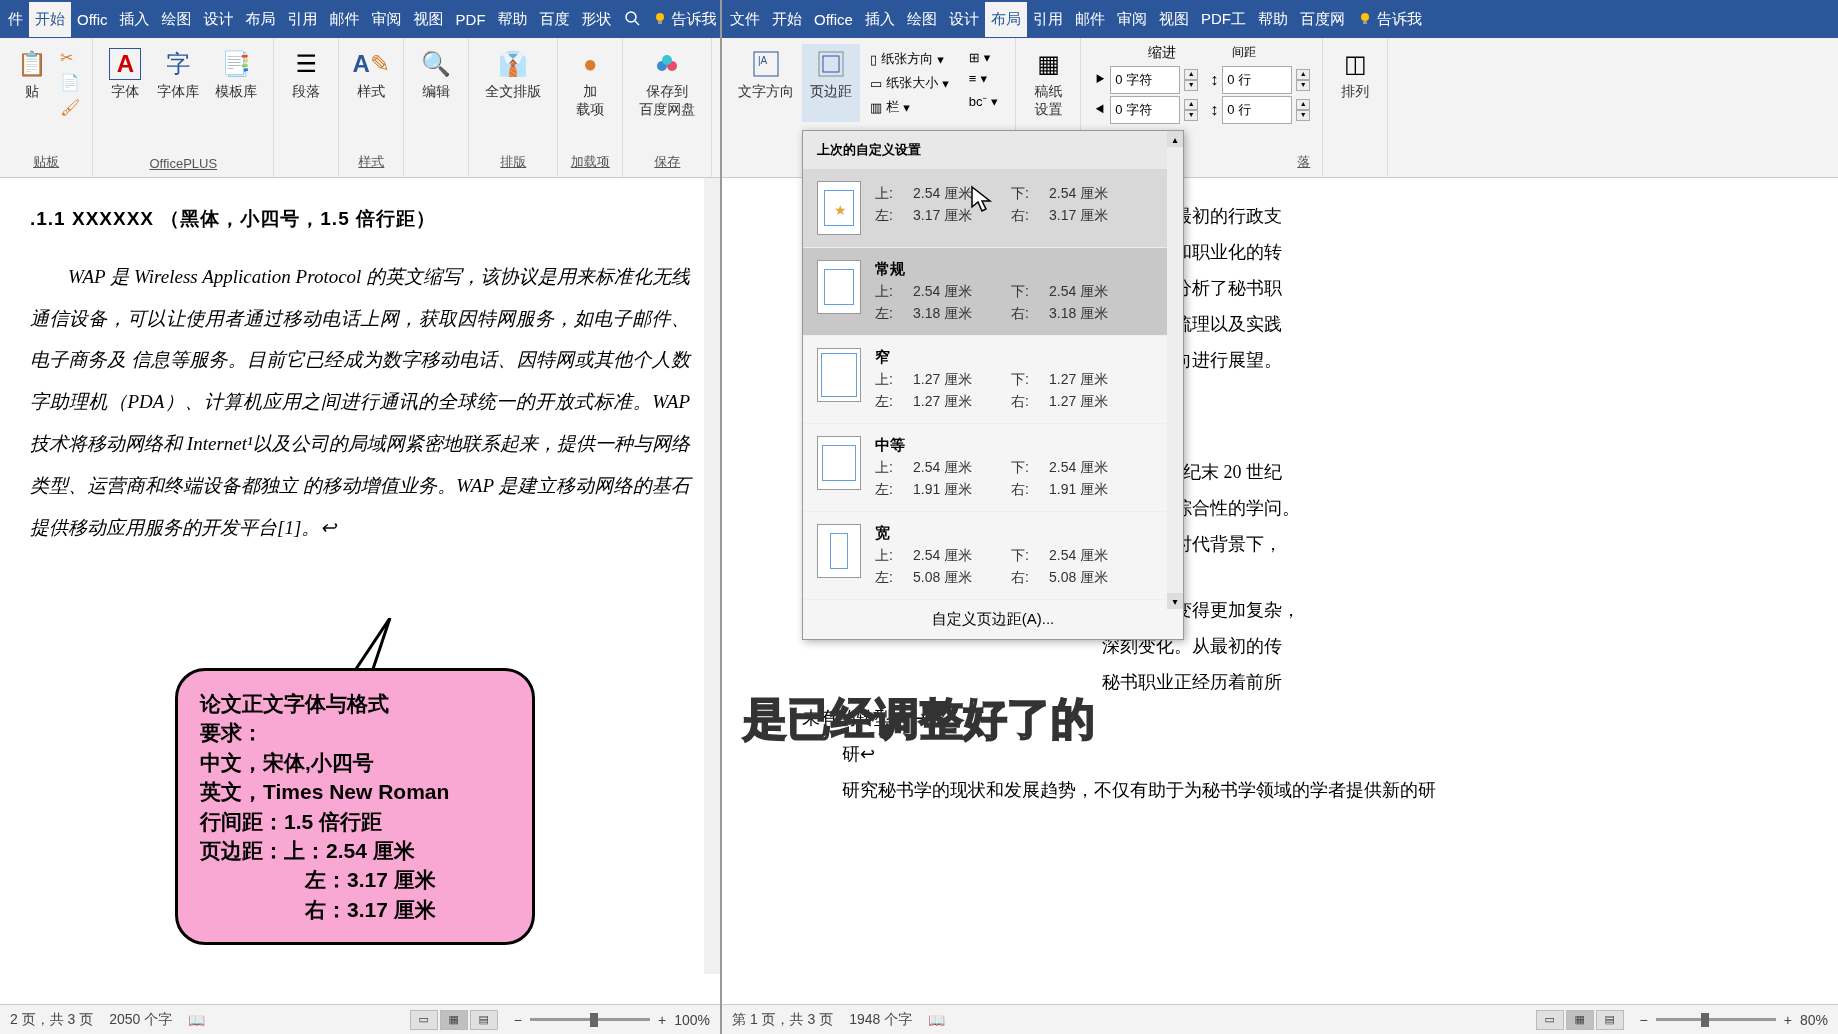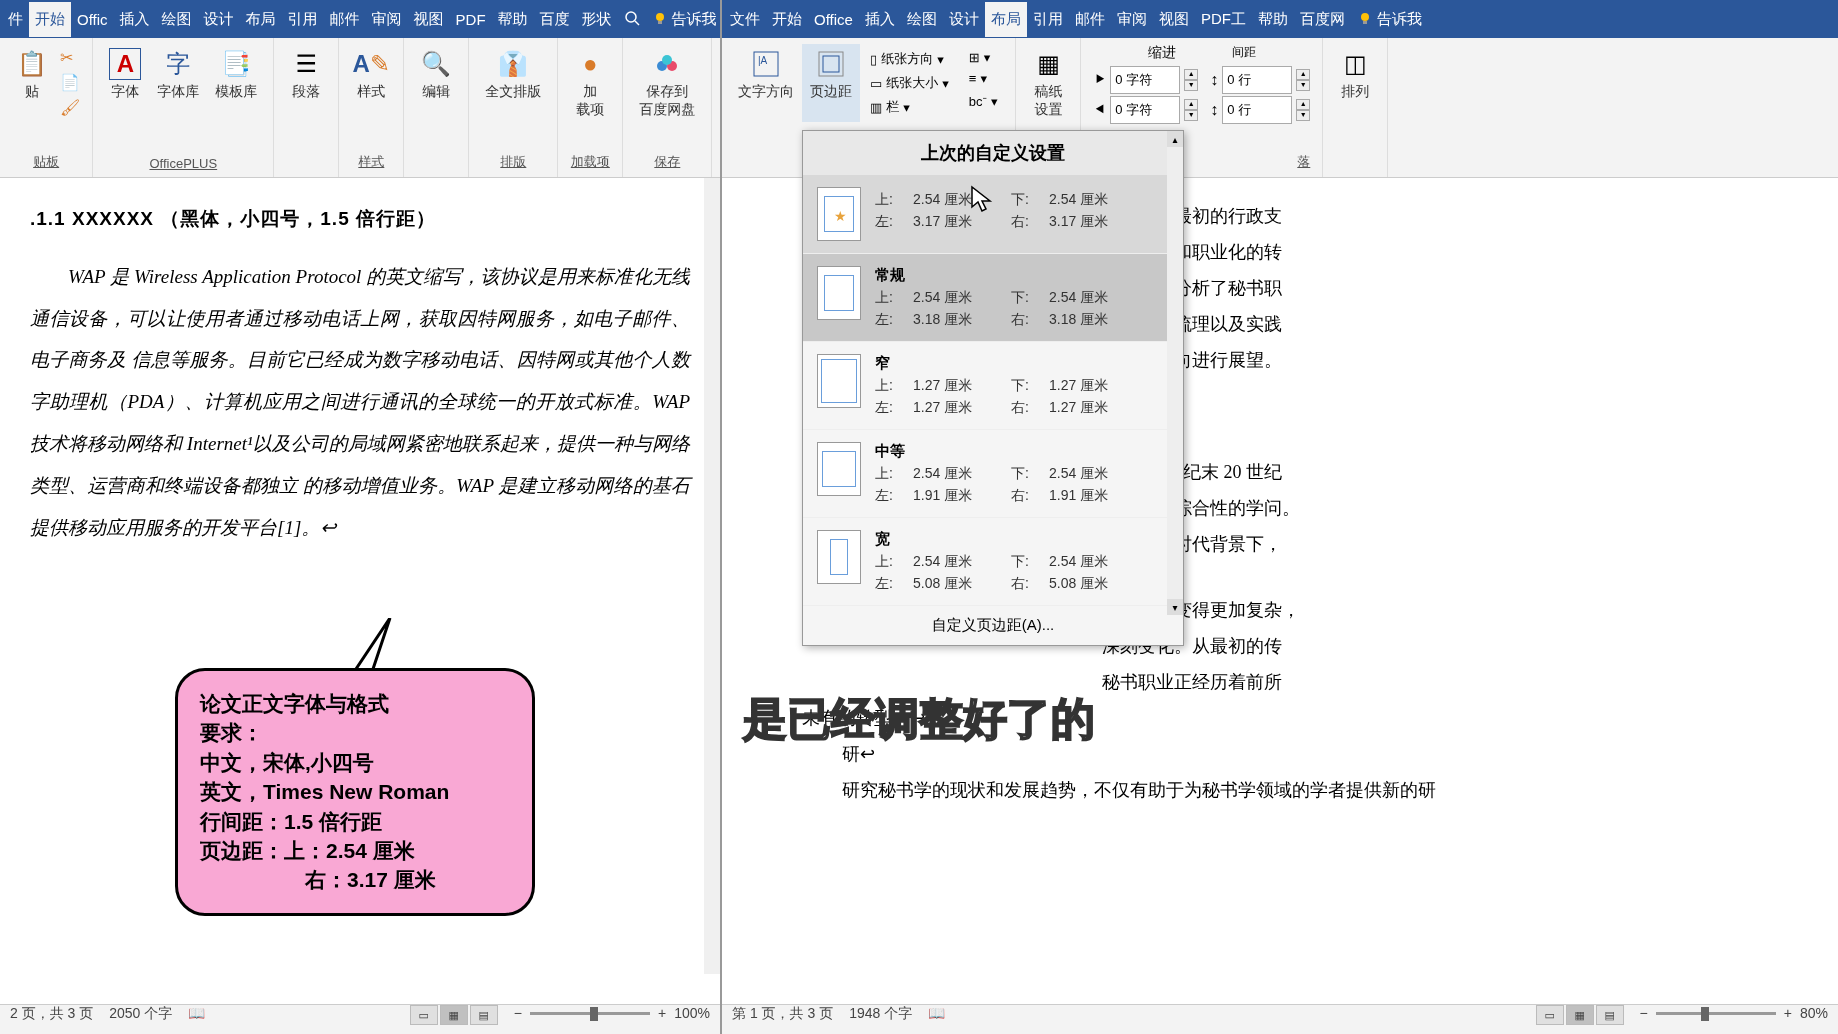--- a/index.html
+++ b/index.html
@@ -19,27 +19,27 @@
 .ribbon-btn-icon { width: 32px; height: 32px; display: flex; align-items: center; justify-content: center; font-size: 24px; }
 .ribbon-btn-label { font-size: 14px; color: #333; margin-top: 2px; text-align: center; line-height: 1.3; }
 .ribbon-row { display: flex; }
 .small-btn { padding: 2px 6px; font-size: 13px; display: flex; align-items: center; gap: 4px; cursor: pointer; }
 .doc-area { flex: 1; background: #fff; overflow: hidden; position: relative; padding: 20px 30px; }
 .doc-content { font-size: 19px; line-height: 2.2; color: #000; font-family: "SimSun", serif; }
 .heading { font-family: "SimHei", sans-serif; font-weight: bold; margin-bottom: 16px; letter-spacing: 1px; }
 .para { text-indent: 2em; text-align: justify; font-style: italic; }
 .speech-bubble { position: absolute; left: 175px; top: 490px; width: 360px; background: #f9a8d4; border: 3px solid #000; border-radius: 30px; padding: 18px 22px; }
 .bubble-text { font-family: "SimHei", sans-serif; font-size: 21px; font-weight: bold; line-height: 1.4; }
-.statusbar { height: 30px; background: #f3f3f3; border-top: 1px solid #ccc; display: flex; align-items: flex-start; padding: 0 10px; font-size: 14px; color: #444; gap: 16px; }
+.statusbar { height: 30px; background: #f3f3f3; border-top: 1px solid #ccc; display: flex; align-items: center; padding: 0 10px; font-size: 14px; color: #444; gap: 16px; }
 .statusbar .spacer { flex: 1; }
 .zoom-ctl { display: flex; align-items: center; gap: 8px; }
 .slider { width: 120px; height: 3px; background: #999; position: relative; }
 .slider-thumb { width: 8px; height: 14px; background: #666; position: absolute; top: -5px; left: 60px; }
 .margins-dropdown { position: absolute; left: 802px; top: 130px; width: 382px; background: #f5f5f5; border: 1px solid #999; box-shadow: 2px 2px 8px rgba(0,0,0,0.3); z-index: 100; }
-.dd-header { background: #e8e8e8; padding: 10px 14px; font-size: 18px; font-weight: bold; text-align: center; }
+.dd-header { background: #e8e8e8; padding: 10px 14px; font-size: 13px; font-weight: bold; }
 .dd-item { display: flex; padding: 12px 14px; gap: 14px; cursor: pointer; border-bottom: 1px solid #eee; }
 .dd-item.current { background: #d8d8d8; }
 .dd-item.hover { background: #c8c8c8; }
 .dd-preview { width: 44px; height: 54px; border: 1px solid #999; background: #fff; position: relative; flex-shrink: 0; }
 .dd-preview-inner { position: absolute; border: 1.5px solid #6a9edb; }
 .dd-info { flex: 1; }
 .dd-name { font-size: 15px; font-weight: bold; margin-bottom: 4px; }
 .dd-values { font-size: 14px; color: #333; display: grid; grid-template-columns: 30px 90px 30px 80px; gap: 4px 8px; }
 .dd-custom { padding: 10px 20px; font-size: 15px; text-align: center; cursor: pointer; }
 .dd-scroll { position: absolute; right: 0; top: 0; bottom: 30px; width: 16px; background: #eee; }
@@ -187,20 +187,21 @@
         <path d="M 50 0 L 10 60 L 30 60 Z" fill="#fff" stroke="#000" stroke-width="3"></path>
       </svg>
     <div class="speech-bubble">
       <div class="bubble-text">
         <div>论文正文字体与格式</div>
         <div>要求：</div>
         <div>中文，宋体,小四号</div>
         <div>英文，Times New Roman</div>
         <div>行间距：1.5 倍行距</div>
         <div>页边距：上：2.54 厘米</div>
+        <div style="padding-left:5em">左：3.17 厘米</div>
         <div style="padding-left:5em">右：3.17 厘米</div>
       </div>
     </div>
     <div class="scroll-right" style="right:0;top:0"></div>
   </div>
 
   <div class="statusbar">
     <span>2 页，共 3 页</span>
     <span>2050 个字</span>
     <span>📖</span>

